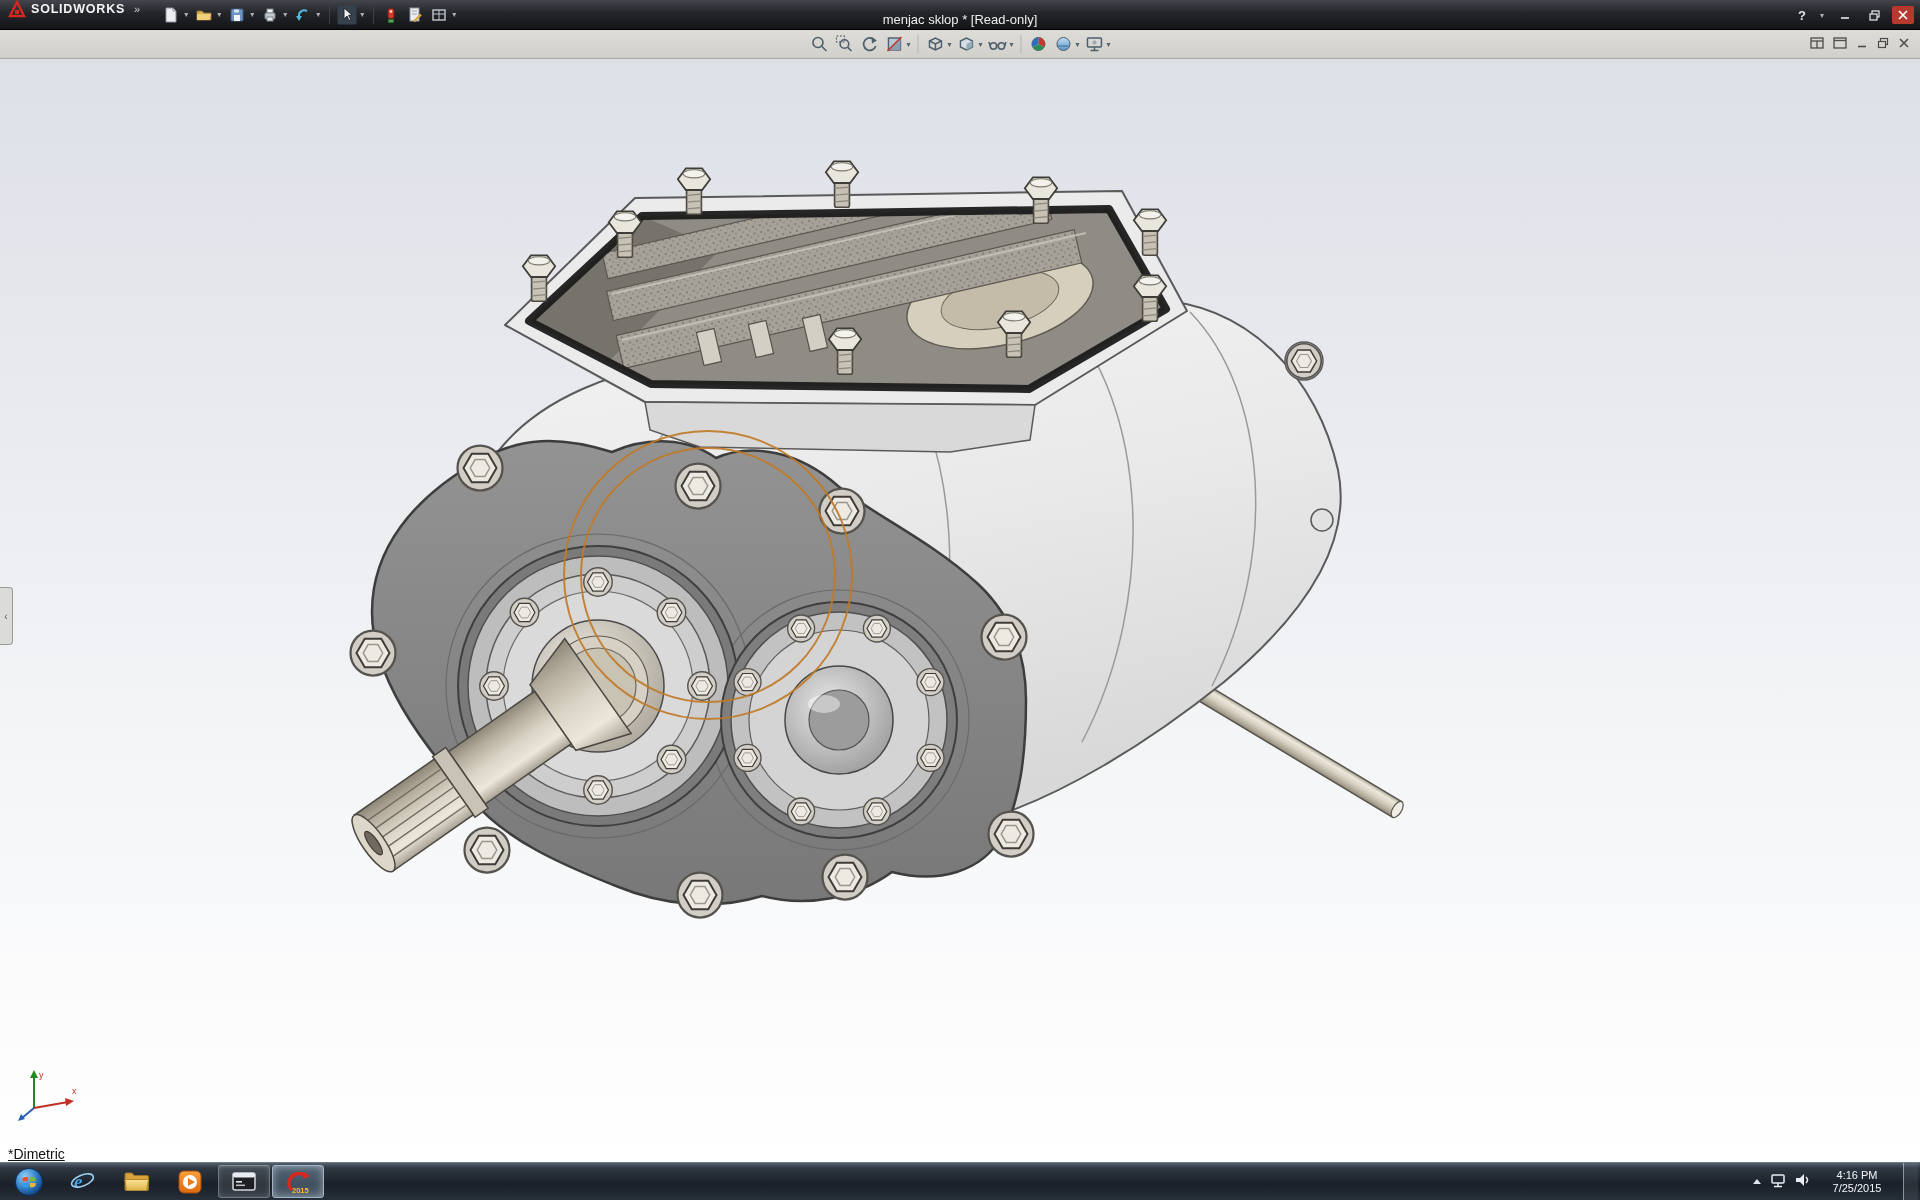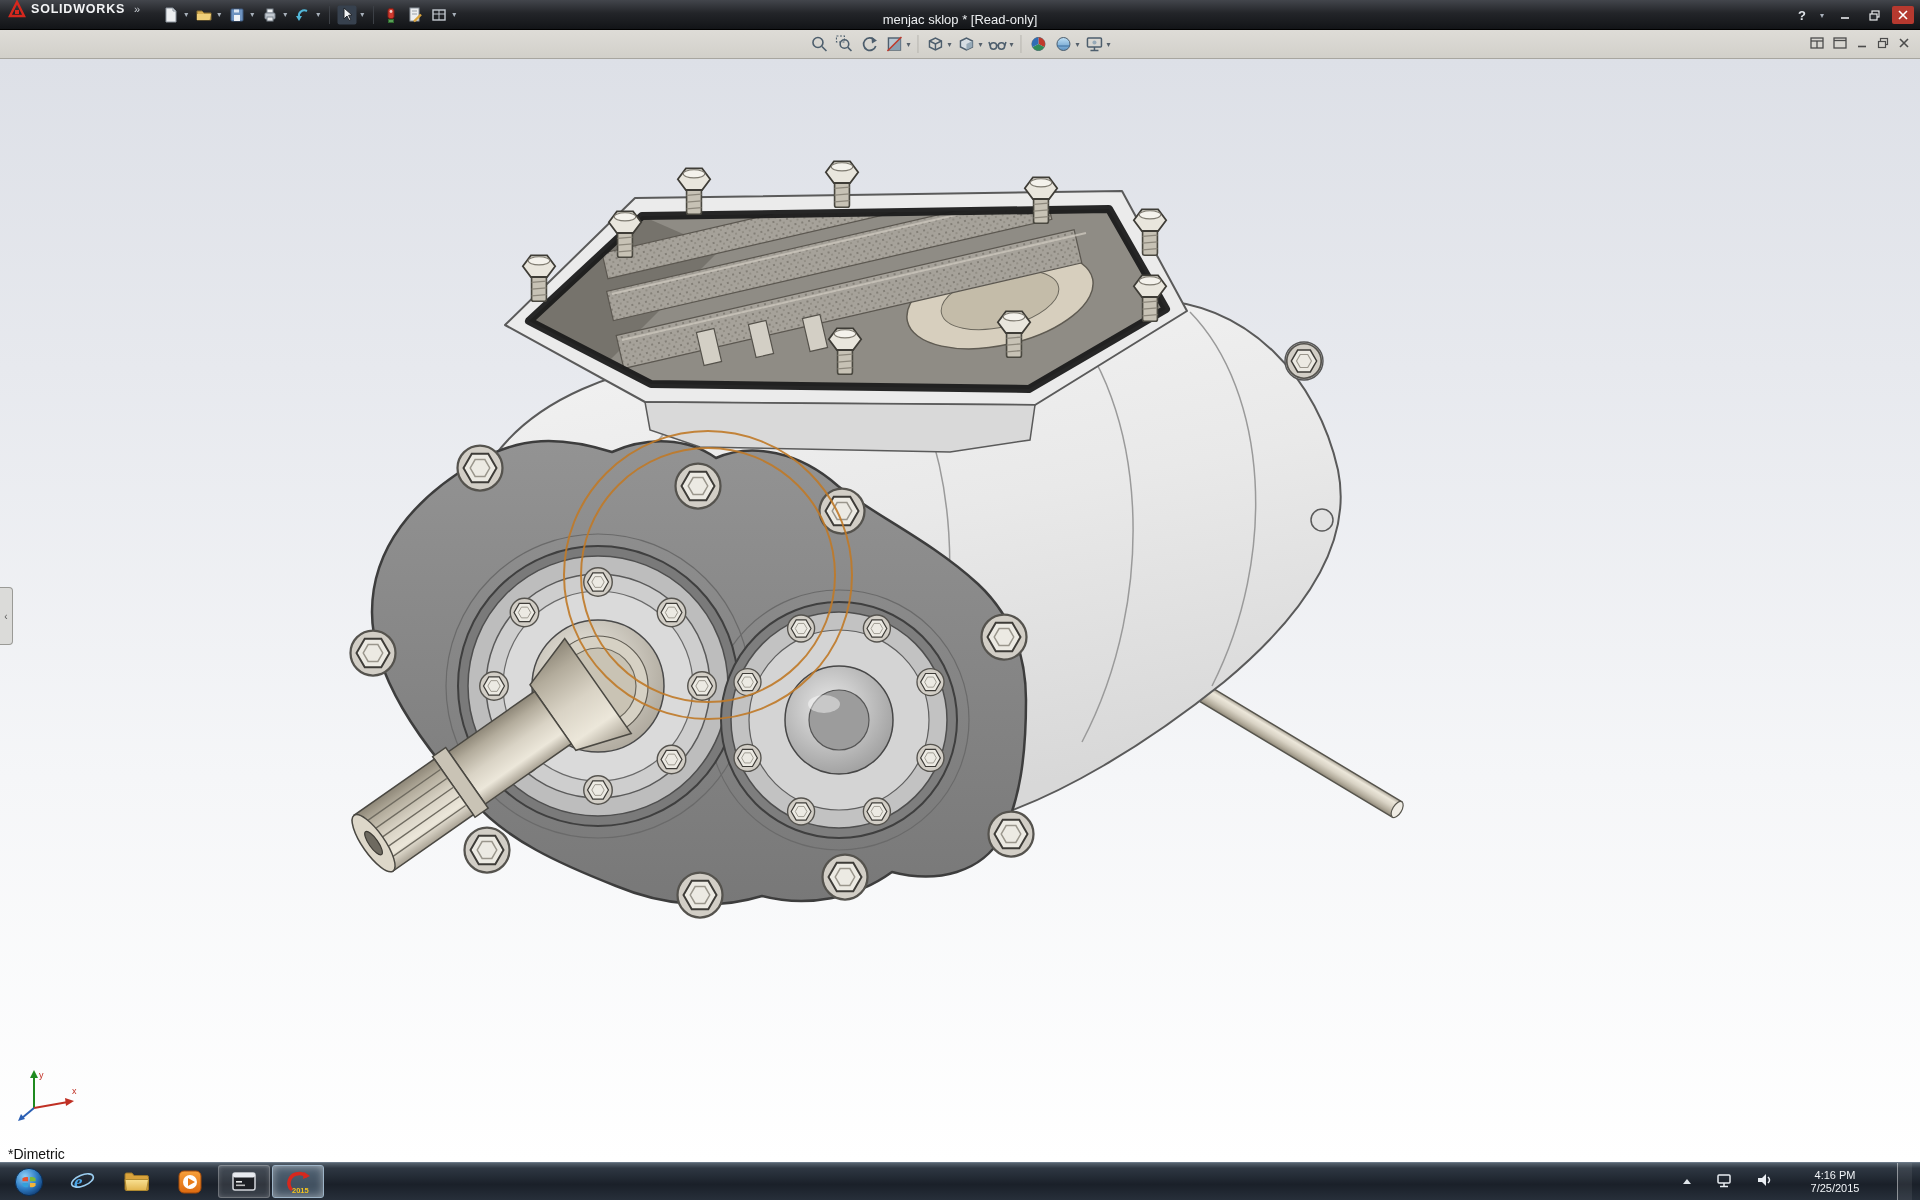--- a/index.html
+++ b/index.html
@@ -28,32 +28,32 @@
   .hdd{color:#55606b;font-size:8px;margin:0 2px 0 -1px;}
   .hsep{width:1px;height:18px;background:#b7b5af;margin:0 4px;}
   .docctrl{position:absolute;right:10px;top:0;height:28px;display:flex;align-items:center;gap:9px;}
   
   .viewport{position:relative;height:1103px;overflow:hidden;
             background:linear-gradient(180deg,#dde0e7 0%,#e7e9ee 28%,#f5f6f8 65%,#ffffff 100%);}
   .model{position:absolute;left:0;top:0;}
   .fmtab{position:absolute;left:0;top:528px;width:12px;height:56px;background:#dbdbd9;border:1px solid #9a9a96;border-left:none;
          border-radius:0 4px 4px 0;display:flex;align-items:center;justify-content:center;color:#5a5a5a;font-size:10px;}
   .triad{position:absolute;left:16px;bottom:40px;}
-  .orientlabel{position:absolute;left:8px;bottom:0px;font-size:14px;color:#111;}
+  .orientlabel{position:absolute;left:8px;bottom:0px;font-size:14px;color:#111;text-decoration:underline;}
   
   .taskbar{height:38px;background:linear-gradient(180deg,#55616d 0%,#2e3742 14%,#1a2029 58%,#272f3a 100%);
            border-top:1px solid #6b7988;box-sizing:border-box;display:flex;align-items:stretch;color:#e9edf2;}
   .tslot{width:52px;display:flex;align-items:center;justify-content:center;margin:2px 1px;border-radius:3px;box-sizing:border-box;}
   .tslot.start{width:50px;margin-left:4px;}
   .tslot.open{background:rgba(255,255,255,.10);border:1px solid rgba(255,255,255,.28);
               box-shadow:inset 0 0 5px rgba(255,255,255,.18);}
   .tslot.active{background:rgba(160,195,225,.30);border:1px solid #9db3c6;
                 box-shadow:inset 0 0 8px rgba(255,255,255,.45);}
   .tspace{flex:1;}
-  .tray{display:flex;align-items:center;gap:22px;padding-right:8px;}
+  .tray{display:flex;align-items:center;gap:6px;padding-right:2px;}
   .clock{width:80px;text-align:center;font-size:11px;line-height:13px;color:#f2f5f8;}
   .showdesk{width:14px;align-self:stretch;border-left:1px solid rgba(255,255,255,.45);background:rgba(255,255,255,.07);}
 </style>
 </head>
 <body>
 
 <div class="titlebar">
   <div class="logo">
     <svg width="18" height="18" viewBox="0 0 18 18">
       <polygon points="2,16 9,2 16,16" fill="none" stroke="#d6281e" stroke-width="2.4"></polygon>

